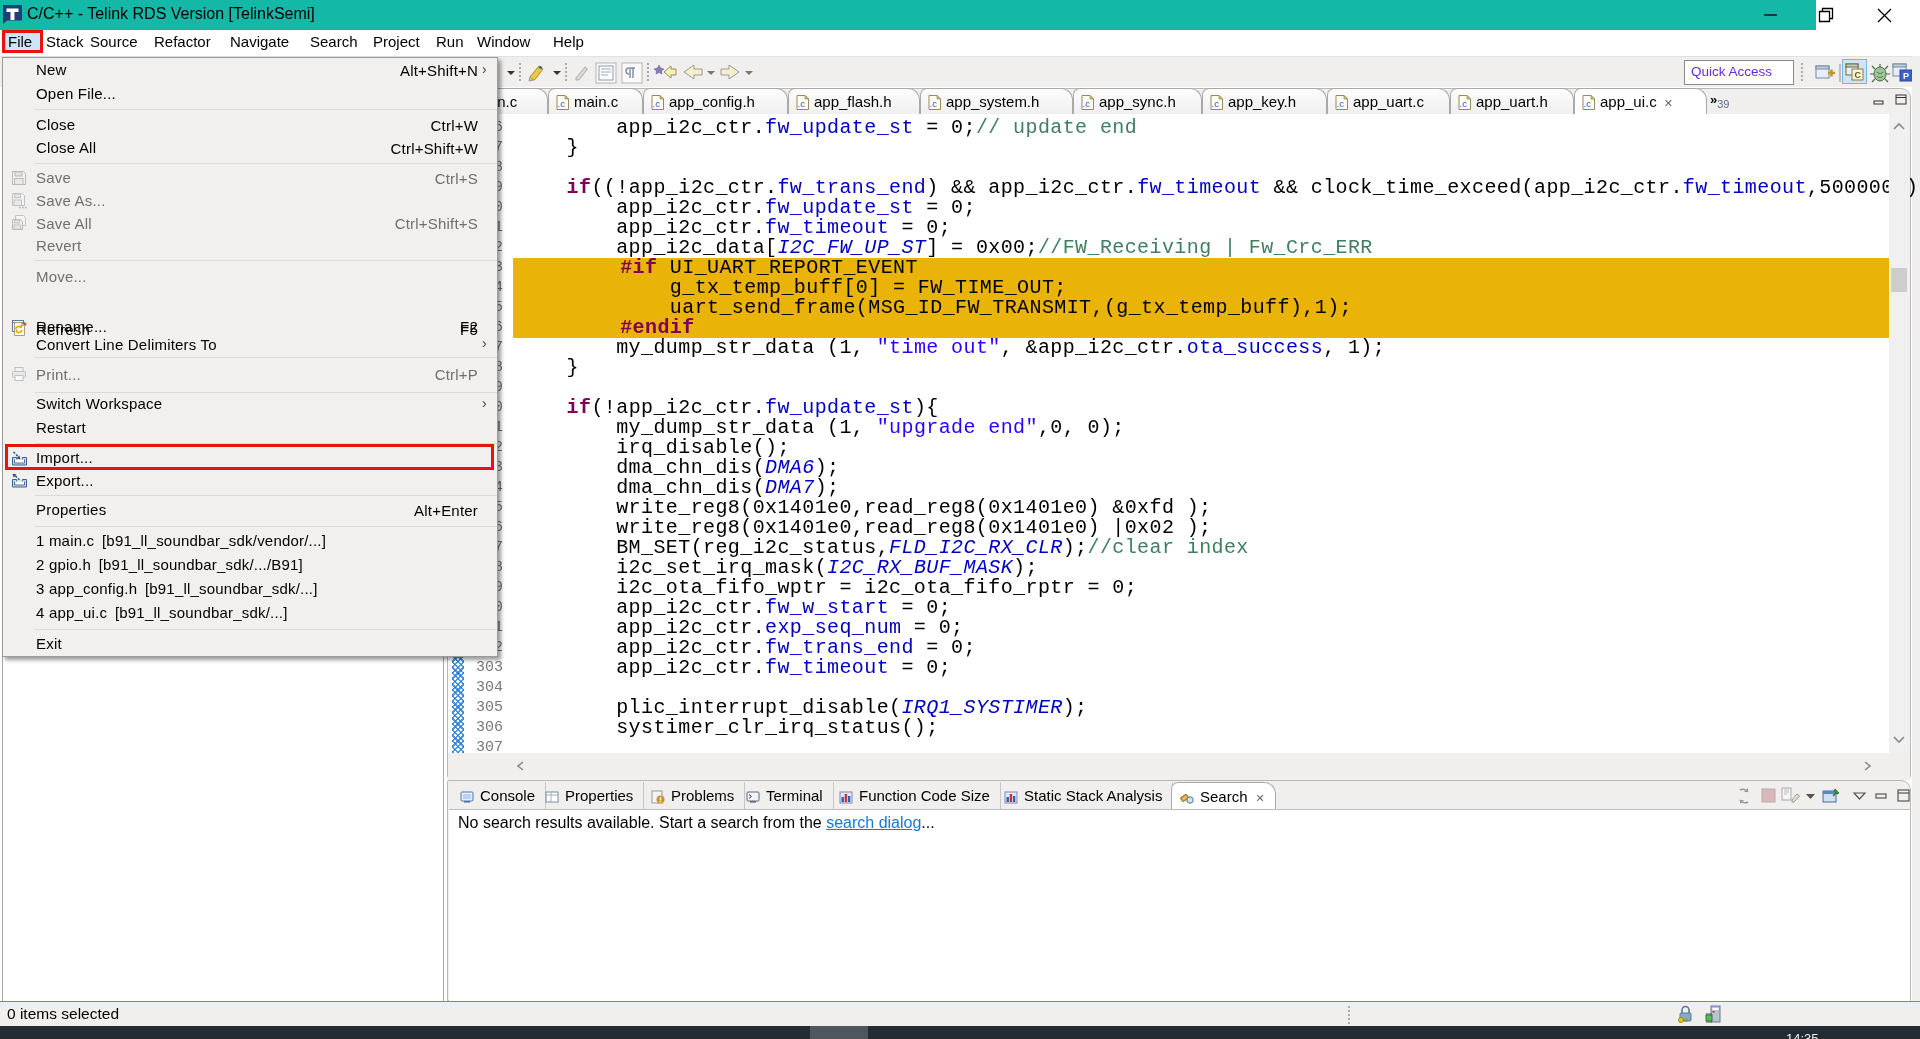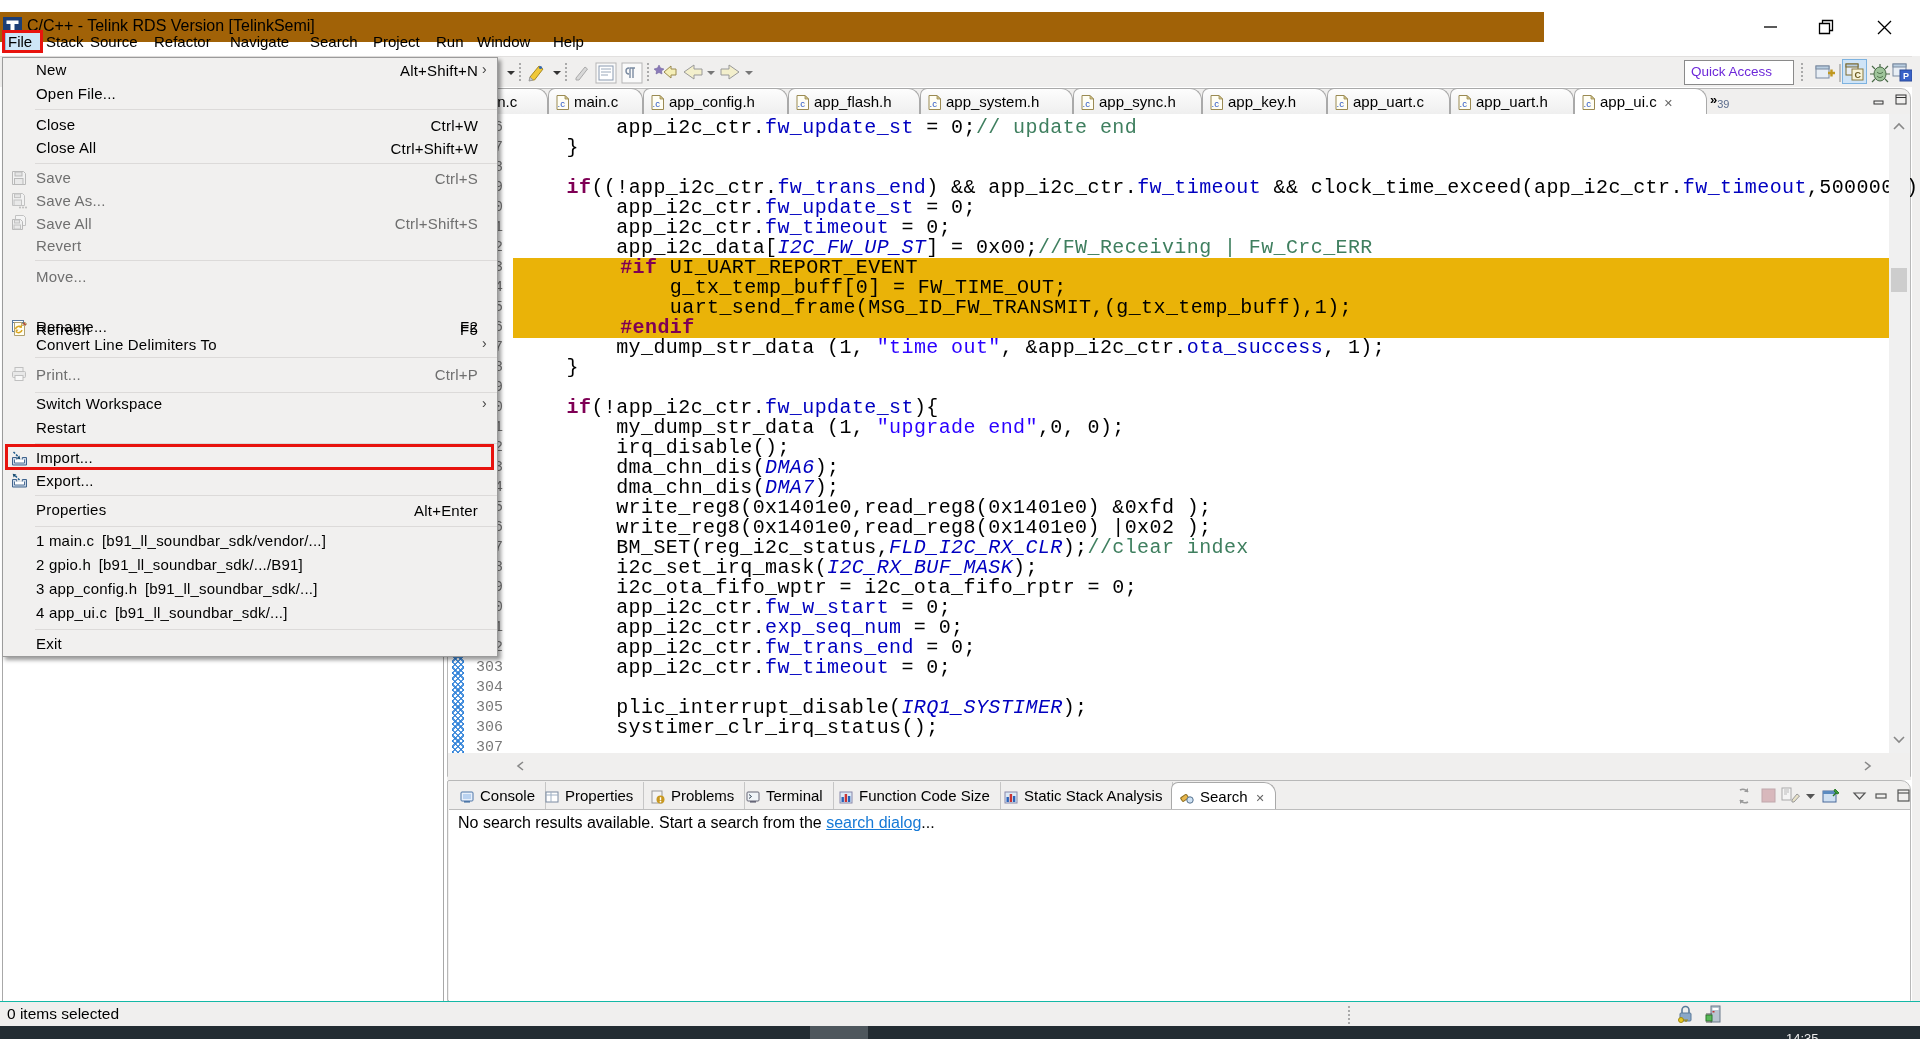--- a/index.html
+++ b/index.html
@@ -1,19 +1,19 @@
 <!DOCTYPE html>
 <html><head><meta charset="utf-8">
 <style>
 * { margin:0; padding:0; box-sizing:border-box; }
 html,body { width:1920px; height:1039px; overflow:hidden; background:#fff;
   font-family:"Liberation Sans", sans-serif; }
 
 
-#title { position:absolute; left:0; top:12px; width:1544px; height:30px; background:#a16207; }
+#title { position:absolute; left:0; top:0; width:1816px; height:30px; background:#14b8a6; }
 #title .txt { position:absolute; left:27px; top:5px; font-size:16px; color:#000; }
 #tlogo { position:absolute; left:3px; top:5px; }
 .winbtn { position:absolute; top:0; height:30px; width:46px; }
 
 
 #menubar { position:absolute; left:0; top:30px; width:1920px; height:26px; z-index:2; }
 .mbitem { position:absolute; top:3px; font-size:15px; color:#000; }
 #filehl { position:absolute; left:5px; top:32px; width:36px; height:21px; background:#cde6f7; border:1px solid #92c0e0; z-index:1; }
 #filered { position:absolute; left:2px; top:30px; width:41px; height:23px; border:3px solid #e8130e; z-index:3; }
 

